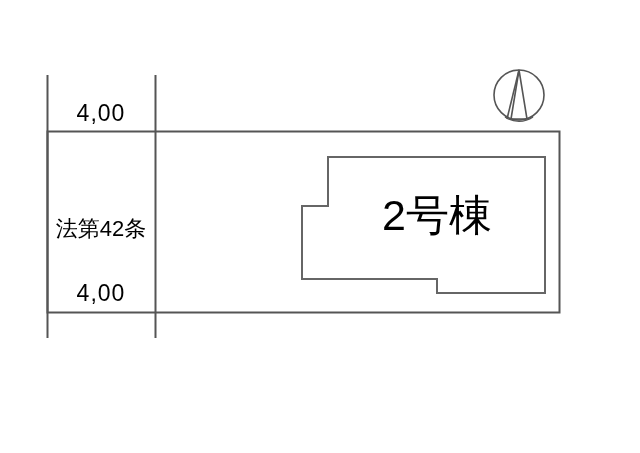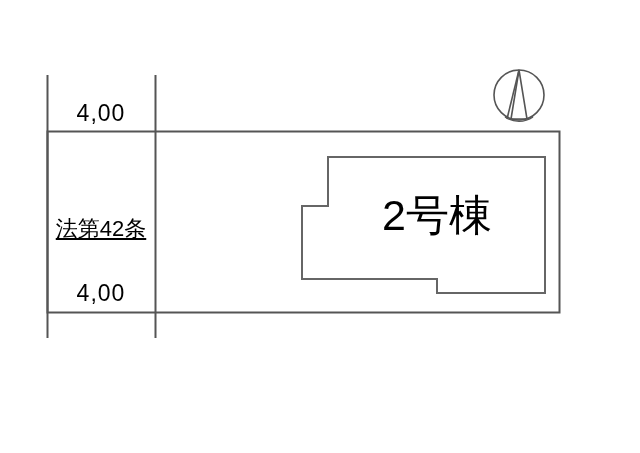--- a/index.html
+++ b/index.html
@@ -54,21 +54,20 @@
   #road-label {
     left: 28px;
     top: 168px;
     width: 146px;
     text-align: center;
     font-size: 22px;
     line-height: 1.12;
   }
   #road-label .rl {
     display: block;
-    text-decoration: underline;
   }
   #building-label {
     left: 330px;
     top: 194px;
     width: 214px;
     text-align: center;
     font-size: 43px;
     font-weight: 500;
   }
 </style>

